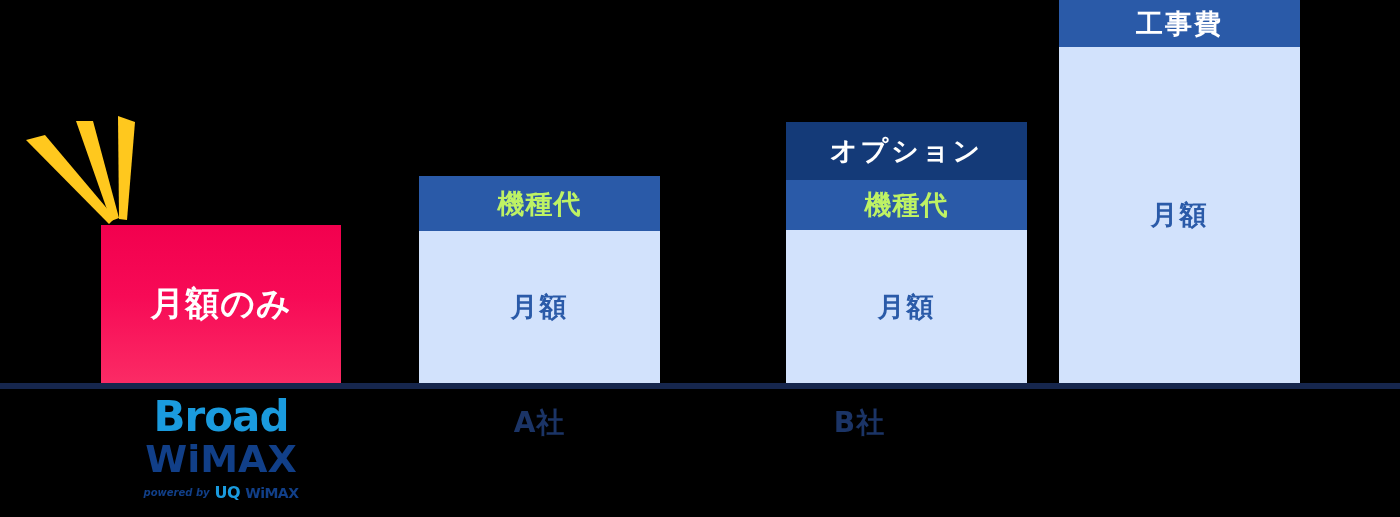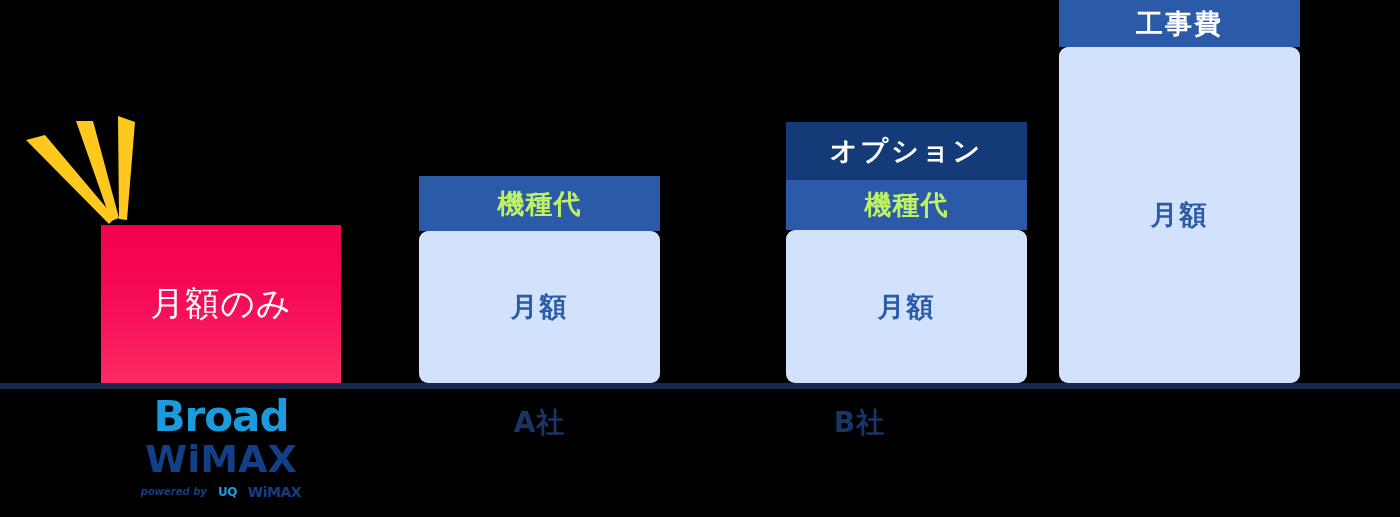--- a/index.html
+++ b/index.html
@@ -42,21 +42,21 @@
     align-items: center;
     justify-content: center;
     box-sizing: border-box;
     white-space: nowrap;
   }
 
   .seg-monthly-only {
     background: linear-gradient(180deg, #f2004e 0%, #f70a56 45%, #fb2b65 100%);
     color: #ffffff;
     font-size: 34px;
-    font-weight: 400;
+    font-weight: 700;
     letter-spacing: 1px;
   }
   .seg-device {
     background: #2a5aa8;
     color: #bef264;
     font-size: 27px;
     font-weight: 700;
     letter-spacing: 1px;
   }
   .seg-option {
@@ -72,21 +72,20 @@
     font-size: 27px;
     font-weight: 700;
     letter-spacing: 2px;
   }
   .seg-monthly {
     background: #d2e2fc;
     color: #2a5aa8;
     font-size: 27px;
     font-weight: 700;
     letter-spacing: 2px;
-    border-radius: 9px;
   }
   .seg-monthly .seg-text {
     position: relative;
   }
   
   .bar-a .seg-monthly, .bar-b .seg-monthly { align-items: center; }
 
   
   .cat-label {
     position: absolute;
@@ -129,31 +128,31 @@
     font-size: 38px;
     font-weight: 700;
     color: #113f88;
     letter-spacing: 0px;
   }
   .logo-powered {
     margin-top: 7px;
     display: flex;
     align-items: center;
     justify-content: center;
-    gap: 11px;
+    gap: 5px;
   }
   .logo-powered-by {
     font-size: 10px;
     font-weight: 700;
     color: #113f88;
     letter-spacing: 0px;
     font-style: italic;
   }
   .logo-uq {
-    font-size: 12px;
+    font-size: 16px;
     font-weight: 700;
     color: #1a9bde;
     letter-spacing: -0.5px;
   }
   .logo-uqwimax {
     font-size: 14px;
     font-weight: 700;
     color: #113f88;
     letter-spacing: -0.5px;
   }

